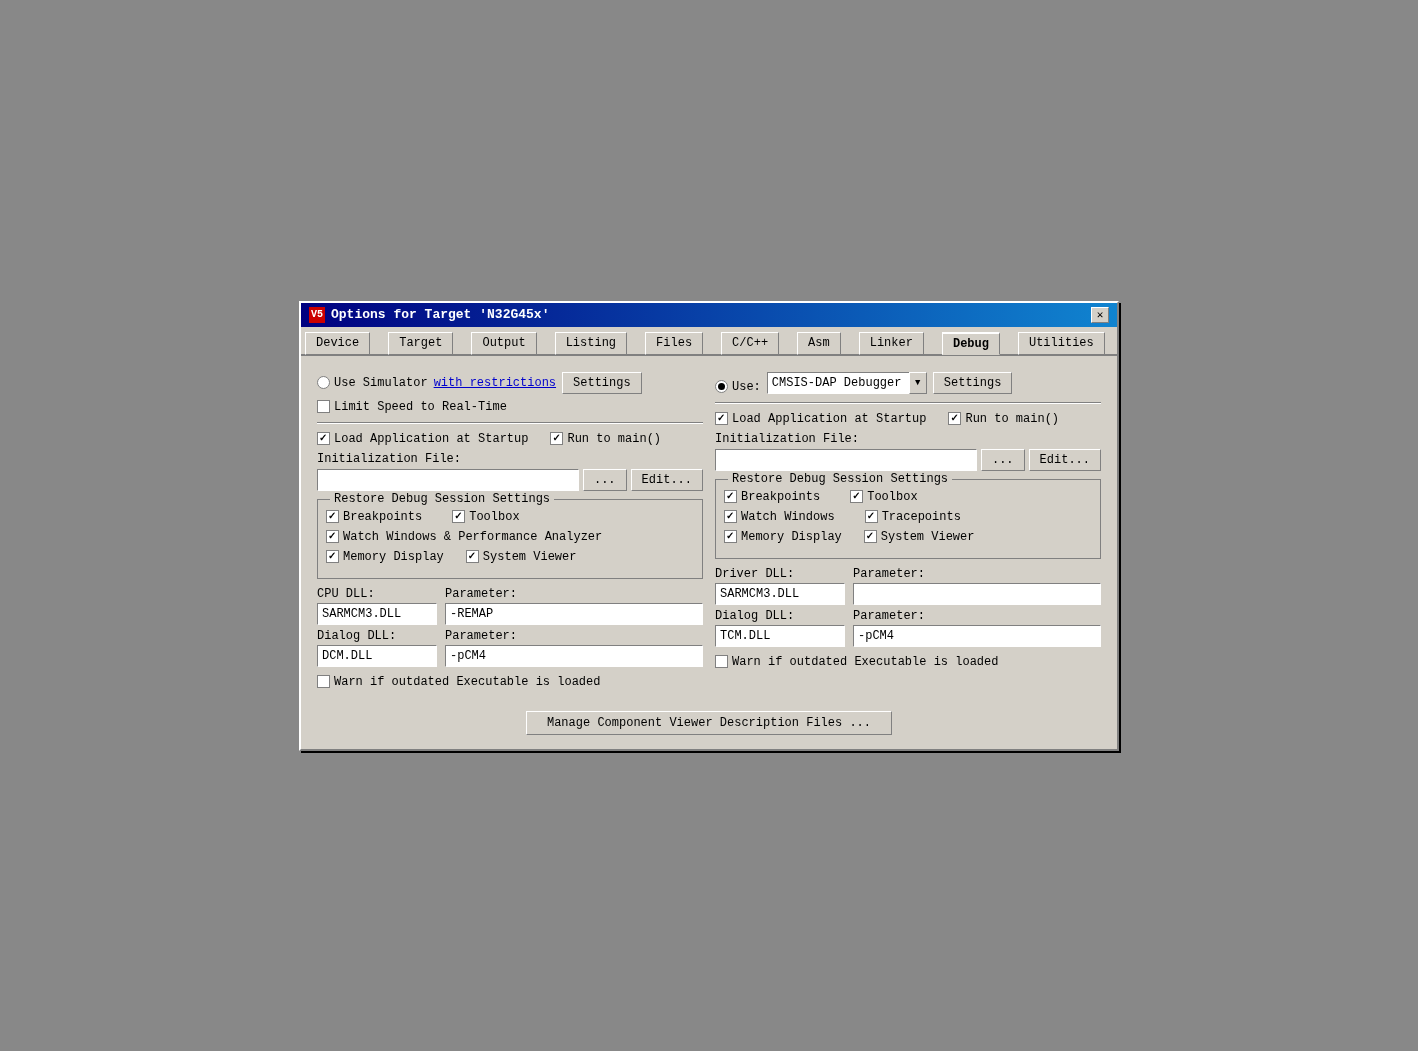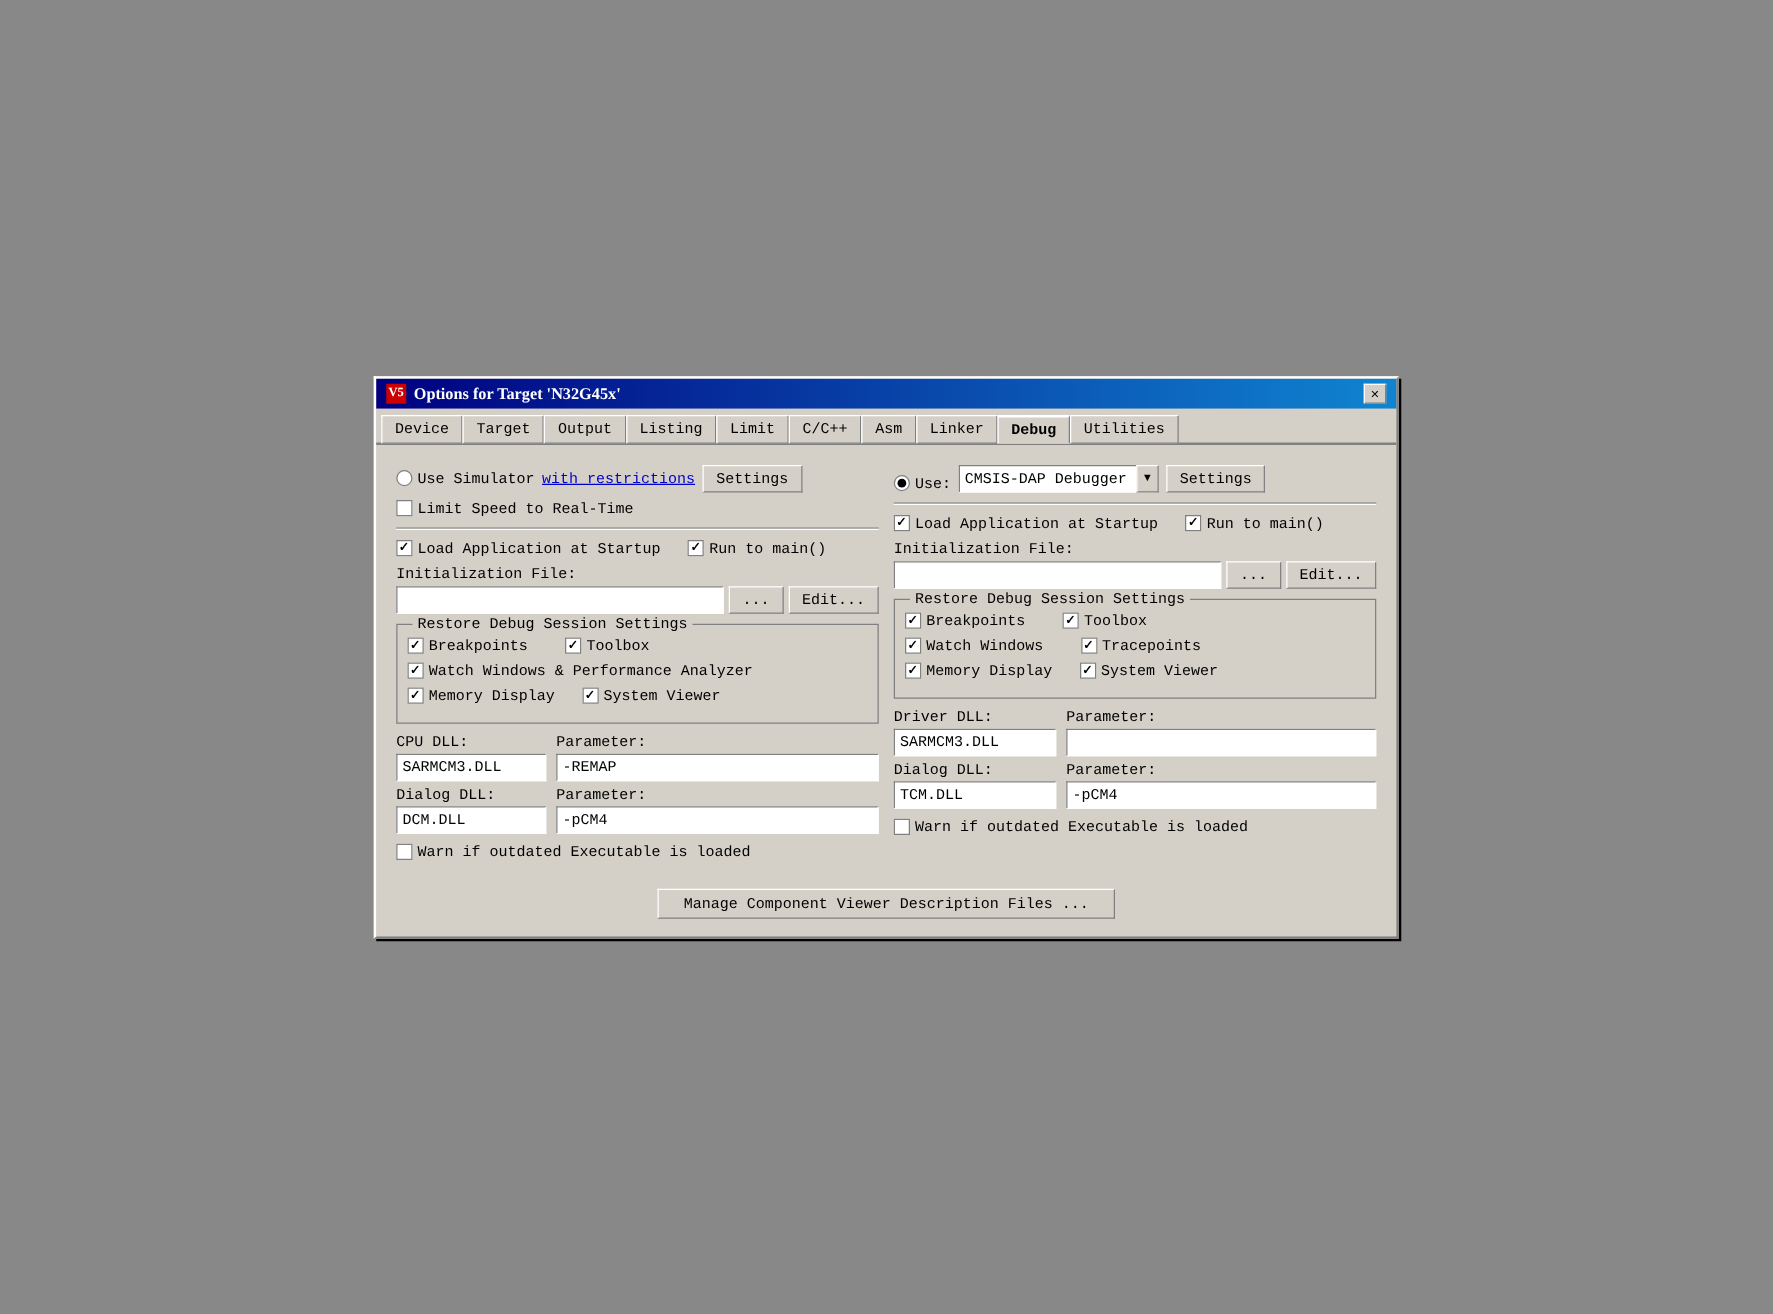--- a/index.html
+++ b/index.html
@@ -27,21 +27,20 @@
       display: flex;
       align-items: center;
       justify-content: space-between;
       font-size: 13px;
       font-weight: bold;
     }
     .title-bar-left {
       display: flex;
       align-items: center;
       gap: 6px;
-      font-family: Liberation Serif, serif;
     }
     .title-icon {
       width: 16px;
       height: 16px;
       background: #cc0000;
       display: flex;
       align-items: center;
       justify-content: center;
       font-size: 10px;
       color: white;
@@ -67,21 +66,21 @@
       background: #d4d0c8;
       border-bottom: 2px solid #808080;
     }
     .tab {
       padding: 3px 10px;
       border: 1px solid #808080;
       border-top-color: #fff;
       border-left-color: #fff;
       background: #d4d0c8;
       cursor: pointer;
-      margin-right: 0;
+      margin-right: 18px;
       font-size: 12px;
       position: relative;
       top: 1px;
     }
     .tab.active {
       background: #d4d0c8;
       border-bottom-color: #d4d0c8;
       border-top: 2px solid #fff;
       font-weight: bold;
       top: 1px;
@@ -315,21 +314,21 @@
       <span>Options for Target 'N32G45x'</span>
     </div>
     <div class="close-btn">✕</div>
   </div>
 
   <div class="tab-bar">
     <div class="tab">Device</div>
     <div class="tab">Target</div>
     <div class="tab">Output</div>
     <div class="tab">Listing</div>
-    <div class="tab">Limit</div>
+    <div class="tab">Files</div>
     <div class="tab">C/C++</div>
     <div class="tab">Asm</div>
     <div class="tab">Linker</div>
     <div class="tab active">Debug</div>
     <div class="tab">Utilities</div>
   </div>
 
   <div class="content">
     <div class="two-col">
 

